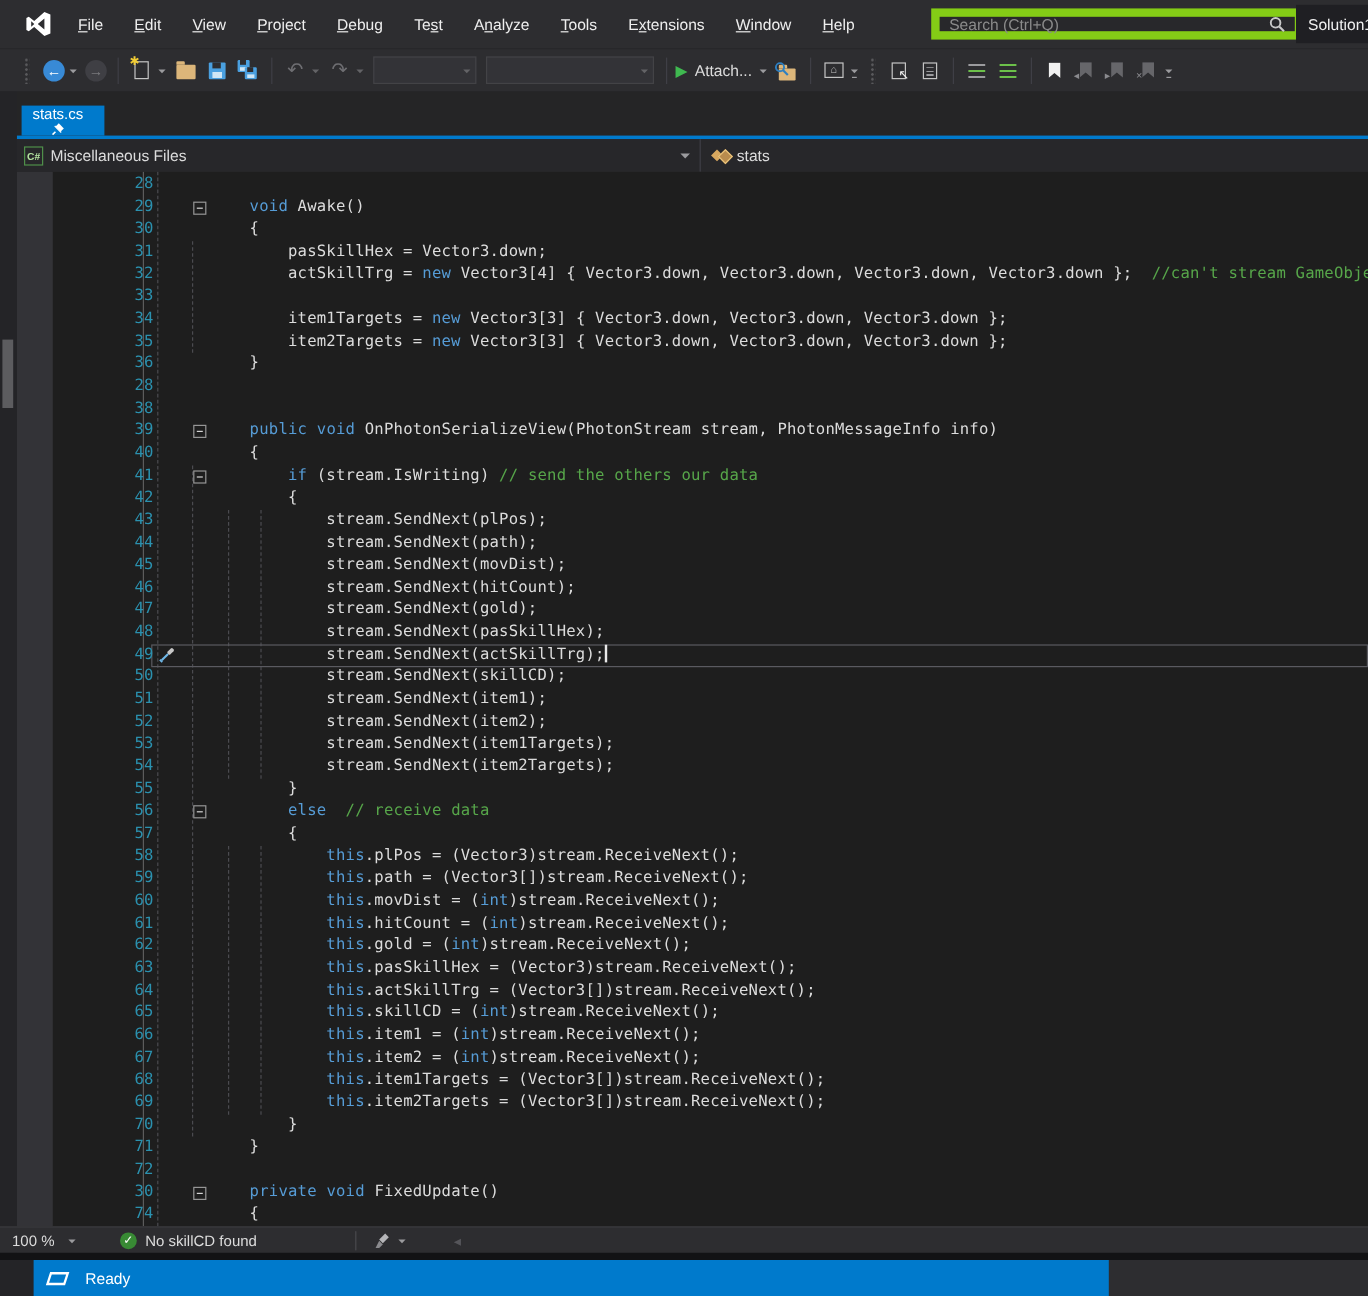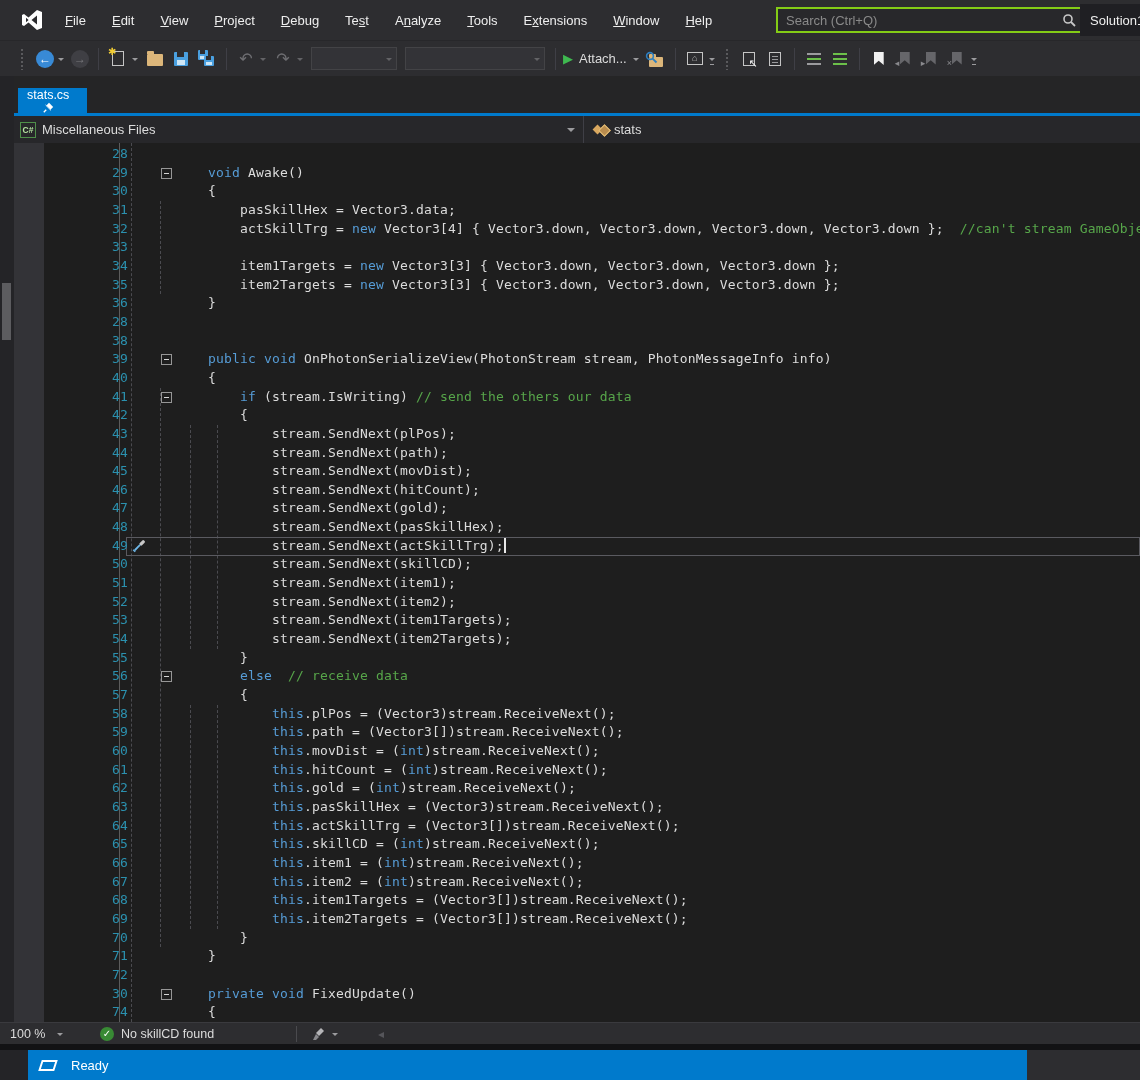--- a/index.html
+++ b/index.html
@@ -12,21 +12,21 @@
   .autohide { position:absolute; left:2px; top:283px; width:9px; height:57px; background:#5c5c5f; }
 
   
   .menubar { position:absolute; left:0; top:0; width:1140px; height:40px; background:#2d2d30;
              display:flex; align-items:center; z-index:6; }
   .vslogo { margin-left:18px; width:28px; height:26px; display:flex; align-items:center; justify-content:center; }
   .menuitems { display:flex; margin-left:6px; }
   .menu-item { color:#eeeeee; font-size:13px; padding:5px 13px; cursor:default; }
   .menu-item u { text-decoration:underline; }
   .searchbox { position:absolute; left:776px; top:7px; width:310px; height:26px; background:#28282b;
-               border:2px solid #84cc16; display:flex; align-items:center; padding:0 8px; }
+               border:7px solid #84cc16; display:flex; align-items:center; padding:0 8px; }
   .searchbox .ph { color:#8a8a8a; font-size:13px; flex:1; }
   .solbtn { position:absolute; left:1080px; top:4px; width:60px; height:32px; background:#1f1f23;
             color:#f0f0f0; font-size:13px; display:flex; align-items:center; padding-left:10px;
             overflow:hidden; white-space:nowrap; }
 
   
   .toolbar { position:absolute; left:0; top:40px; width:1140px; height:36px; background:#2d2d30;
              border-top:1px solid #27272a; display:flex; align-items:center; z-index:6; }
   .grip { width:5px; height:22px; margin:0 8px 0 20px;
           background-image:radial-gradient(#5a5a5d 1px, transparent 1.2px);
@@ -138,21 +138,21 @@
   .checkcirc { width:14px; height:14px; border-radius:50%; background:#388a34; color:#fff; font-size:10px;
                display:flex; align-items:center; justify-content:center; margin-right:7px; }
   .bsep { width:1px; height:16px; background:#4a4a4e; }
   .broom { display:flex; align-items:center; margin:0 6px 0 14px; }
   .hsb-arrow { color:#55555a; font-size:12px; margin-left:30px; }
   .hsb-track { flex:1; height:100%; }
 
   .gapbar { position:absolute; left:0; top:1044px; width:1140px; height:6px; background:#121214; z-index:6; }
 
   
-  .statusbar { position:absolute; left:0; top:1050px; width:1027px; height:30px; background:var(--accent,#007acc);
+  .statusbar { position:absolute; left:0; top:1050px; width:924px; height:30px; background:var(--accent,#007acc);
                display:flex; align-items:center; z-index:7; }
   .sb-notch { position:absolute; left:0; top:0; width:28px; height:30px; background:#242427; }
   .sb-para { width:16px; height:11px; border:2px solid #ffffff; transform:skewX(-18deg); margin-left:40px; }
   .sb-text { color:#ffffff; font-size:13px; margin-left:15px; }
 </style>
 </head>
 <body>
 
 <div class="app">
 
@@ -335,21 +335,21 @@
         <div class="dashline" style="left: 176px; top: 281.9px; height: 223.92px;"></div>
         <div class="dashline" style="left: 176px; top: 561.8px; height: 223.92px;"></div>
         <div class="dashline" style="left: 203px; top: 281.9px; height: 223.92px;"></div>
         <div class="dashline" style="left: 203px; top: 561.8px; height: 223.92px;"></div>
       </div>
     <div class="curline" style="top: 393.86px;"></div>
     <div class="codelines">
         <div class="crow"><span class="lnum">28</span><span class="glyphcell"></span><span class="foldcell"></span><span class="codecell"></span></div>
         <div class="crow"><span class="lnum">29</span><span class="glyphcell"></span><span class="foldcell"><span class="foldbox"></span></span><span class="codecell"><span class="tok-t">    </span><span class="tok-k">void</span><span class="tok-t"> Awake()</span></span></div>
         <div class="crow"><span class="lnum">30</span><span class="glyphcell"></span><span class="foldcell"></span><span class="codecell"><span class="tok-t">    {</span></span></div>
-        <div class="crow"><span class="lnum">31</span><span class="glyphcell"></span><span class="foldcell"></span><span class="codecell"><span class="tok-t">        pasSkillHex = Vector3.data;</span></span></div>
+        <div class="crow"><span class="lnum">31</span><span class="glyphcell"></span><span class="foldcell"></span><span class="codecell"><span class="tok-t">        pasSkillHex = Vector3.down;</span></span></div>
         <div class="crow"><span class="lnum">32</span><span class="glyphcell"></span><span class="foldcell"></span><span class="codecell"><span class="tok-t">        actSkillTrg = </span><span class="tok-k">new</span><span class="tok-t"> Vector3[4] { Vector3.down, Vector3.down, Vector3.down, Vector3.down };  </span><span class="tok-c">//can't stream GameObject!</span></span></div>
         <div class="crow"><span class="lnum">33</span><span class="glyphcell"></span><span class="foldcell"></span><span class="codecell"></span></div>
         <div class="crow"><span class="lnum">34</span><span class="glyphcell"></span><span class="foldcell"></span><span class="codecell"><span class="tok-t">        item1Targets = </span><span class="tok-k">new</span><span class="tok-t"> Vector3[3] { Vector3.down, Vector3.down, Vector3.down };</span></span></div>
         <div class="crow"><span class="lnum">35</span><span class="glyphcell"></span><span class="foldcell"></span><span class="codecell"><span class="tok-t">        item2Targets = </span><span class="tok-k">new</span><span class="tok-t"> Vector3[3] { Vector3.down, Vector3.down, Vector3.down };</span></span></div>
         <div class="crow"><span class="lnum">36</span><span class="glyphcell"></span><span class="foldcell"></span><span class="codecell"><span class="tok-t">    }</span></span></div>
         <div class="crow"><span class="lnum">28</span><span class="glyphcell"></span><span class="foldcell"></span><span class="codecell"></span></div>
         <div class="crow"><span class="lnum">38</span><span class="glyphcell"></span><span class="foldcell"></span><span class="codecell"></span></div>
         <div class="crow"><span class="lnum">39</span><span class="glyphcell"></span><span class="foldcell"><span class="foldbox"></span></span><span class="codecell"><span class="tok-t">    </span><span class="tok-k">public</span><span class="tok-t"> </span><span class="tok-k">void</span><span class="tok-t"> OnPhotonSerializeView(PhotonStream stream, PhotonMessageInfo info)</span></span></div>
         <div class="crow"><span class="lnum">40</span><span class="glyphcell"></span><span class="foldcell"></span><span class="codecell"><span class="tok-t">    {</span></span></div>
         <div class="crow"><span class="lnum">41</span><span class="glyphcell"></span><span class="foldcell"><span class="foldbox"></span></span><span class="codecell"><span class="tok-t">        </span><span class="tok-k">if</span><span class="tok-t"> (stream.IsWriting) </span><span class="tok-c">// send the others our data</span></span></div>

